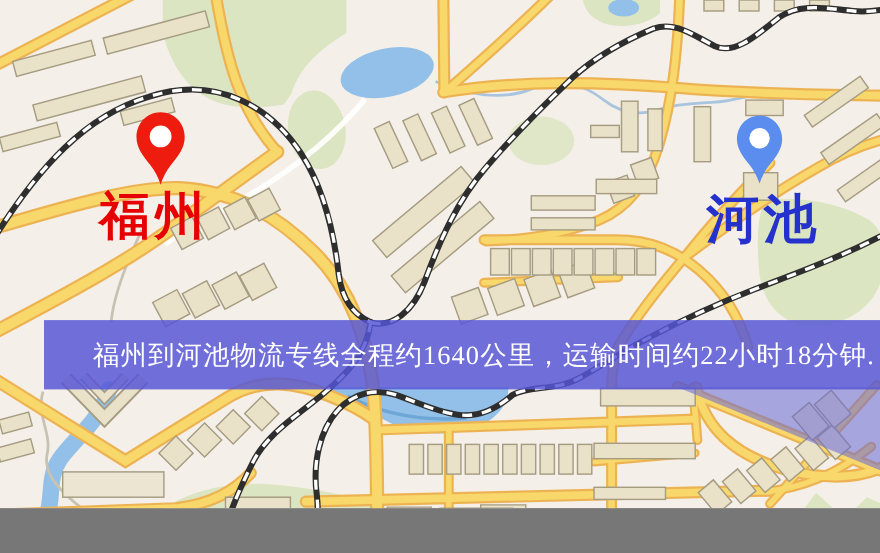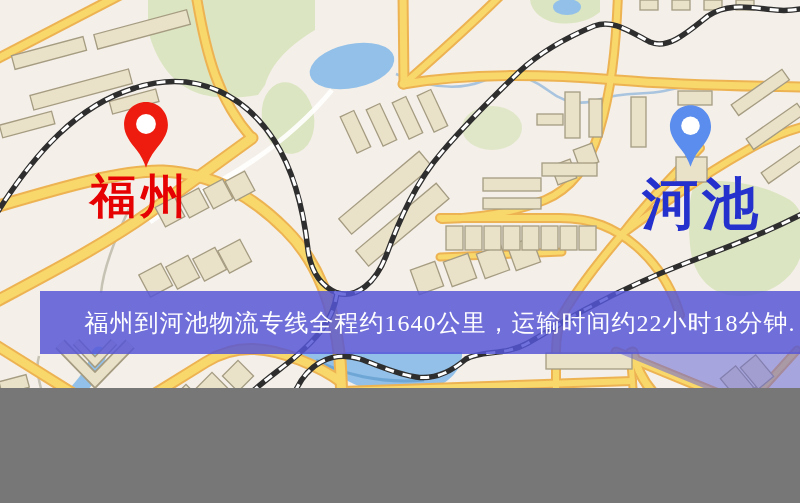--- a/index.html
+++ b/index.html
@@ -1,28 +1,28 @@
 <!DOCTYPE html>
 <html><head>
 <meta charset="utf-8">
 <style>
   html,body{margin:0;padding:0;background:#777;}
   .stage{
-    position:relative;width:800px;height:388px;overflow:hidden;
+    position:relative;width:800px;height:462px;overflow:hidden;
     font-family:"Liberation Serif","DejaVu Serif",serif;
     background:#f4efe8;
   }
   .stage svg{position:absolute;left:0;top:0;display:block;}
   .pin{position:absolute;}
   .city-label{
     position:absolute;font-weight:bold;letter-spacing:4px;line-height:1;
     white-space:nowrap;user-select:none;
   }
   .city-label.origin{left:90px;top:174px;font-size:46px;color:#e60202;}
-  .city-label.destination{left:642px;top:176px;font-size:56px;color:#2531cd;}
+  .city-label.destination{left:642px;top:176px;font-size:48px;color:#2531cd;}
   .banner{
     position:absolute;left:0;top:291px;width:800px;height:63px;
     background:rgba(86,86,214,0.84);
     display:flex;align-items:center;justify-content:center;margin-left:40px;
   }
   .banner span{
     color:#ffffff;font-size:24px;letter-spacing:1px;white-space:nowrap;
   }
 </style>
 </head>

